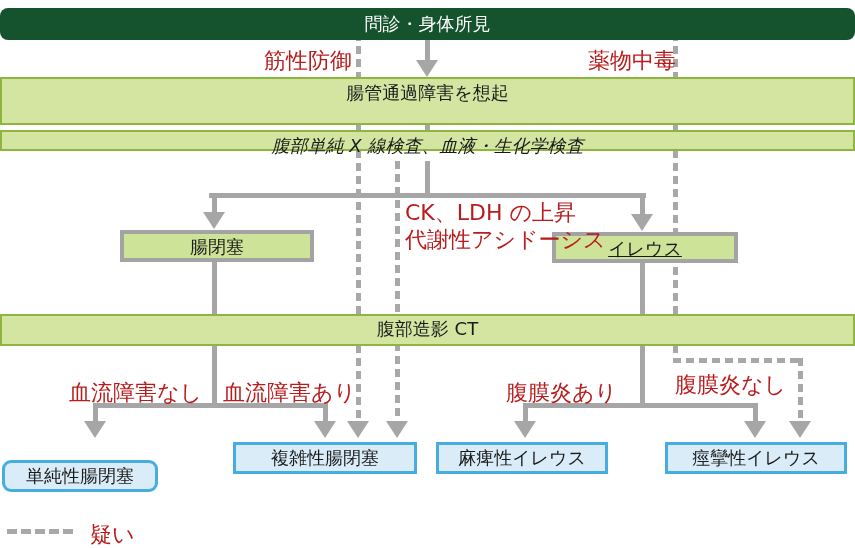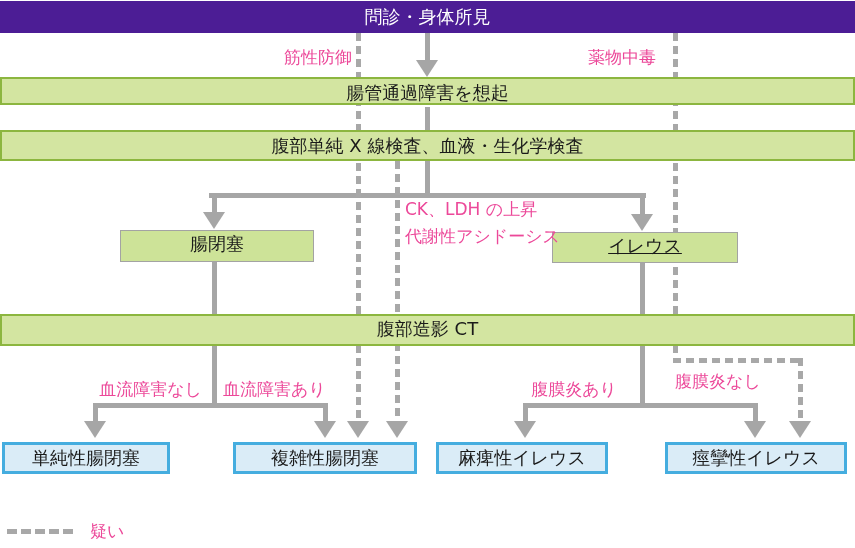--- a/index.html
+++ b/index.html
@@ -16,32 +16,32 @@
   
   .line  { position: absolute; background: #a6a6a6; z-index: 1; }
   .vdash { position: absolute; width: 5px; z-index: 1;
            background: repeating-linear-gradient(to bottom, #a8a8a8 0 8px, transparent 8px 13px); }
   .hdash { position: absolute; height: 5px; z-index: 1;
            background: repeating-linear-gradient(to right, #a8a8a8 0 8px, transparent 8px 13px); }
   .arrow-down { position: absolute; width: 0; height: 0; z-index: 1;
            border-left: 11px solid transparent; border-right: 11px solid transparent;
            border-top: 17px solid #a6a6a6; }
   
-  .topbar { position: absolute; left: 0; top: 1px; width: 855px; height: 32px; z-index: 2;
-            background: #4c1d95; color: #ffffff; font-size: 18px; line-height: 32px; text-align: center; }
+  .topbar { position: absolute; left: 0; top: 8px; width: 855px; height: 32px; z-index: 2;
+            background: #14532d; color: #ffffff; font-size: 18px; line-height: 32px; text-align: center; border-radius: 8px; }
   .bar    { position: absolute; left: 0; width: 855px; z-index: 2;
             background: #d3e5a1; border: 2px solid #8cb63f;
             font-size: 18px; text-align: center; color: #1a1a1a; }
   
-  .gbox { position: absolute; z-index: 2; background: #cde398; border: 1px solid #a3a3a3;
+  .gbox { position: absolute; z-index: 2; background: #cde398; border: 4px solid #a3a3a3;
           font-size: 18px; text-align: center; color: #1a1a1a; }
   .bbox { position: absolute; z-index: 2; background: #daecf7; border: 3px solid #45addf;
           font-size: 18px; text-align: center; color: #1a1a1a; }
   
-  .lbl { position: absolute; z-index: 3; font-size: 17px; color: #ec4899; white-space: nowrap; }
+  .lbl { position: absolute; z-index: 3; font-size: 22px; color: #b91c1c; white-space: nowrap; }
   .legend-dash { position: absolute; left: 7px; top: 529px; width: 70px; height: 5px; z-index: 1;
            background: repeating-linear-gradient(to right, #a8a8a8 0 10px, transparent 10px 14px); }
 </style>
 </head>
 <body>
 
 <div class="canvas">
 
   <div class="line" style="left:425px; top:32px;  width:5px;  height:30px;"></div>
   <div class="arrow-down" style="left:416px; top:60px;"></div>
@@ -76,31 +76,31 @@
   <div class="vdash" style="left:395px; top:161px; height:260px;"></div>
   <div class="arrow-down" style="left:386px; top:421px;"></div>
 
   <div class="vdash" style="left:673px; top:33px;  height:327px;"></div>
   <div class="hdash" style="left:673px; top:358px; width:130px;"></div>
   <div class="vdash" style="left:798px; top:358px; height:63px;"></div>
   <div class="arrow-down" style="left:789px; top:421px;"></div>
 
   <div class="topbar">問診・身体所見</div>
 
-  <div class="bar" style="top:77px;  height:28px; line-height:27px;">腸管通過障害を想起</div>
+  <div class="bar" style="top:77px;  height:48px; line-height:27px;">腸管通過障害を想起</div>
 
-  <div class="bar" style="top:130px; height:31px; line-height:27px;">腹部単純 X 線検査、血液・生化学検査</div>
+  <div class="bar" style="top:130px; height:21px; line-height:27px;font-style:italic;">腹部単純 X 線検査、血液・生化学検査</div>
 
   <div class="bar" style="top:314px; height:32px; line-height:26px;">腹部造影 CT</div>
 
   <div class="gbox" style="left:120px; top:230px; width:194px; height:32px; line-height:26px;">腸閉塞</div>
 
   <div class="gbox" style="left:552px; top:232px; width:186px; height:31px; line-height:25px;text-decoration:underline;">イレウス</div>
 
-  <div class="bbox" style="left:2px;   top:442px; width:168px; height:32px; line-height:26px;">単純性腸閉塞</div>
+  <div class="bbox" style="left:2px;   top:460px; width:156px; height:32px; line-height:26px;border-radius:9px;">単純性腸閉塞</div>
 
   <div class="bbox" style="left:233px; top:442px; width:184px; height:32px; line-height:26px;">複雑性腸閉塞</div>
 
   <div class="bbox" style="left:436px; top:442px; width:172px; height:32px; line-height:26px;">麻痺性イレウス</div>
 
   <div class="bbox" style="left:665px; top:442px; width:182px; height:32px; line-height:26px;">痙攣性イレウス</div>
 
   <div class="lbl" style="right:503px; top:46px;">筋性防御</div>
 
   <div class="lbl" style="left:588px;  top:46px;">薬物中毒</div>

